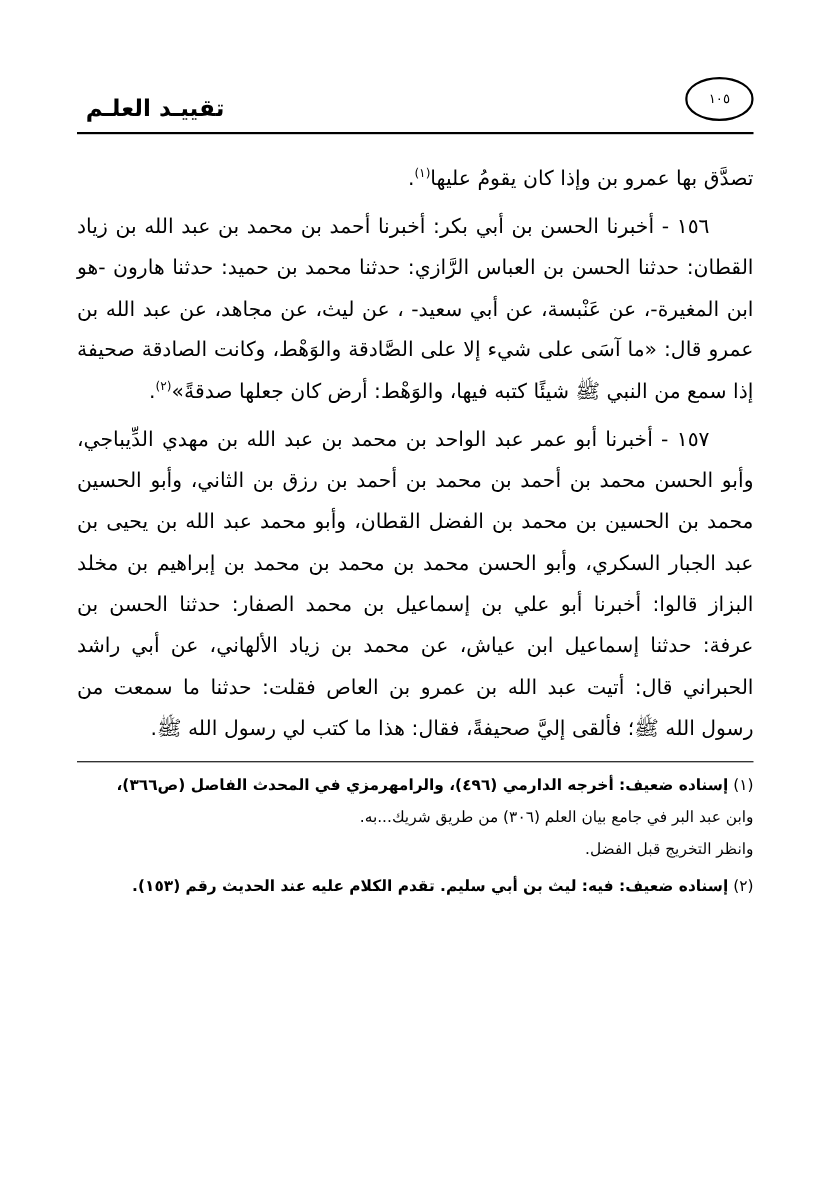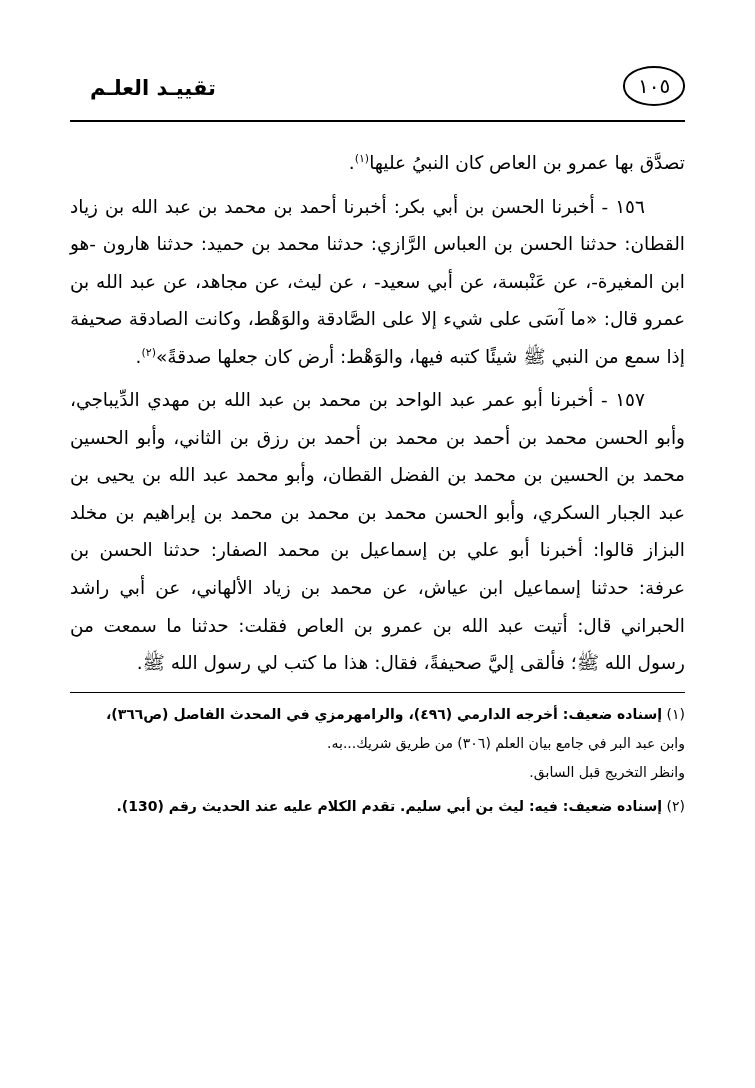--- a/index.html
+++ b/index.html
@@ -18,42 +18,41 @@
   .page {
     position: absolute;
     inset: 0;
     padding: 62px 70px 30px 70px;
     box-sizing: border-box;
   }
   
   .header {
     display: flex;
     flex-direction: row-reverse;
-    align-items: center;
+    align-items: flex-end;
     justify-content: space-between;
     height: 48px;
-    margin-left: 12px;
   }
   .book-title {
     font-size: 21px;
     font-weight: bold;
     letter-spacing: 1px;
     white-space: nowrap;
     margin-left: 8px;
     margin-top: 4px;
   }
   .page-number-badge {
     border: 2.2px solid #000;
     border-radius: 50%/48%;
     width: 62px;
     height: 40px;
     display: flex;
     align-items: center;
     justify-content: center;
-    font-size: 20px;
+    font-size: 12px;
     letter-spacing: 1px;
     box-sizing: border-box;
   }
   .rule {
     border-top: 2.6px solid #000;
     margin: 10px 0 22px 0;
     width: 100%;
   }
   
   .body-text {
@@ -107,21 +106,21 @@
   <div class="header">
     <div class="book-title">تقييـد العلـم</div>
     <div class="page-number-badge">١٠٥</div>
   </div>
 
   <div class="rule"></div>
 
   <div class="body-text">
 
     <p class="para">
-      <span>تصدَّق بها عمرو بن العاص كان النبيُ عليها</span><sup class="fn">(١)</sup><span>.</span>
+      <span>تصدَّق بها عمرو بن وإذا كان يقومُ عليها</span><sup class="fn">(١)</sup><span>.</span>
     </p>
 
     <p class="para indent">
       <span>١٥٦ - أخبرنا الحسن بن أبي بكر: أخبرنا أحمد بن محمد بن عبد الله بن زياد القطان: حدثنا الحسن بن العباس الرَّازي: حدثنا محمد بن حميد: حدثنا هارون -هو ابن المغيرة-، عن عَنْبسة، عن أبي سعيد- ، عن ليث، عن مجاهد، عن عبد الله بن عمرو قال: «ما آسَى على شيء إلا على الصَّادقة والوَهْط، وكانت الصادقة صحيفة إذا سمع من النبي ﷺ شيئًا كتبه فيها، والوَهْط: أرض كان جعلها صدقةً»</span><sup class="fn">(٢)</sup><span>.</span>
     </p>
 
     <p class="para indent">
       <span>١٥٧ - أخبرنا أبو عمر عبد الواحد بن محمد بن عبد الله بن مهدي الدِّيباجي، وأبو الحسن محمد بن أحمد بن محمد بن أحمد بن رزق بن الثاني، وأبو الحسين محمد بن الحسين بن محمد بن الفضل القطان، وأبو محمد عبد الله بن يحيى بن عبد الجبار السكري، وأبو الحسن محمد بن محمد بن محمد بن إبراهيم بن مخلد البزاز قالوا: أخبرنا أبو علي بن إسماعيل بن محمد الصفار: حدثنا الحسن بن عرفة: حدثنا إسماعيل ابن عياش، عن محمد بن زياد الألهاني، عن أبي راشد الحبراني قال: أتيت عبد الله بن عمرو بن العاص فقلت: حدثنا ما سمعت من رسول الله ﷺ؛ فألقى إليَّ صحيفةً، فقال: هذا ما كتب لي رسول الله ﷺ.</span>
     </p>
 
@@ -133,23 +132,23 @@
   <div class="footnotes">
 
     <div class="fn-item">
       <span>(١)</span>
       <span class="fn-b">إسناده ضعيف: أخرجه الدارمي (٤٩٦)، والرامهرمزي في المحدث الفاصل (ص٣٦٦)،</span>
     </div>
     <div class="fn-item fn-cont-left">
       <span>وابن عبد البر في جامع بيان العلم (٣٠٦) من طريق شريك...به.</span>
     </div>
     <div class="fn-item fn-cont-left">
-      <span>وانظر التخريج قبل السابق.</span>
+      <span>وانظر التخريج قبل الفضل.</span>
     </div>
 
     <div class="fn-item" style="margin-top:6px;">
       <span>(٢)</span>
-      <span class="fn-b">إسناده ضعيف: فيه: ليث بن أبي سليم. تقدم الكلام عليه عند الحديث رقم (130).</span>
+      <span class="fn-b">إسناده ضعيف: فيه: ليث بن أبي سليم. تقدم الكلام عليه عند الحديث رقم (١٥٣).</span>
     </div>
 
   </div>
 
 </div>
 
 </body></html>

